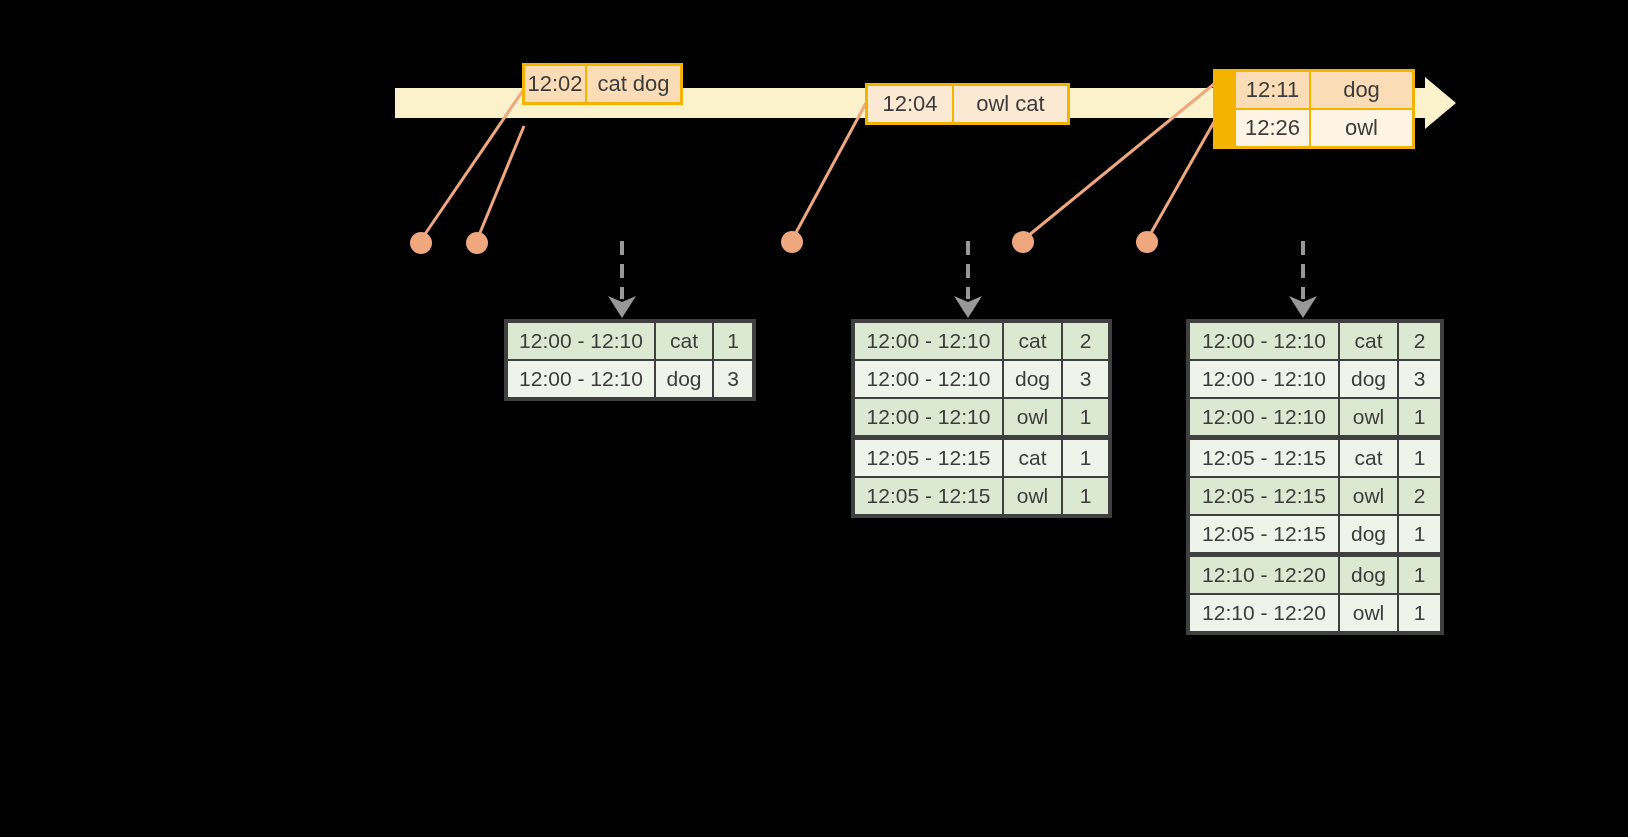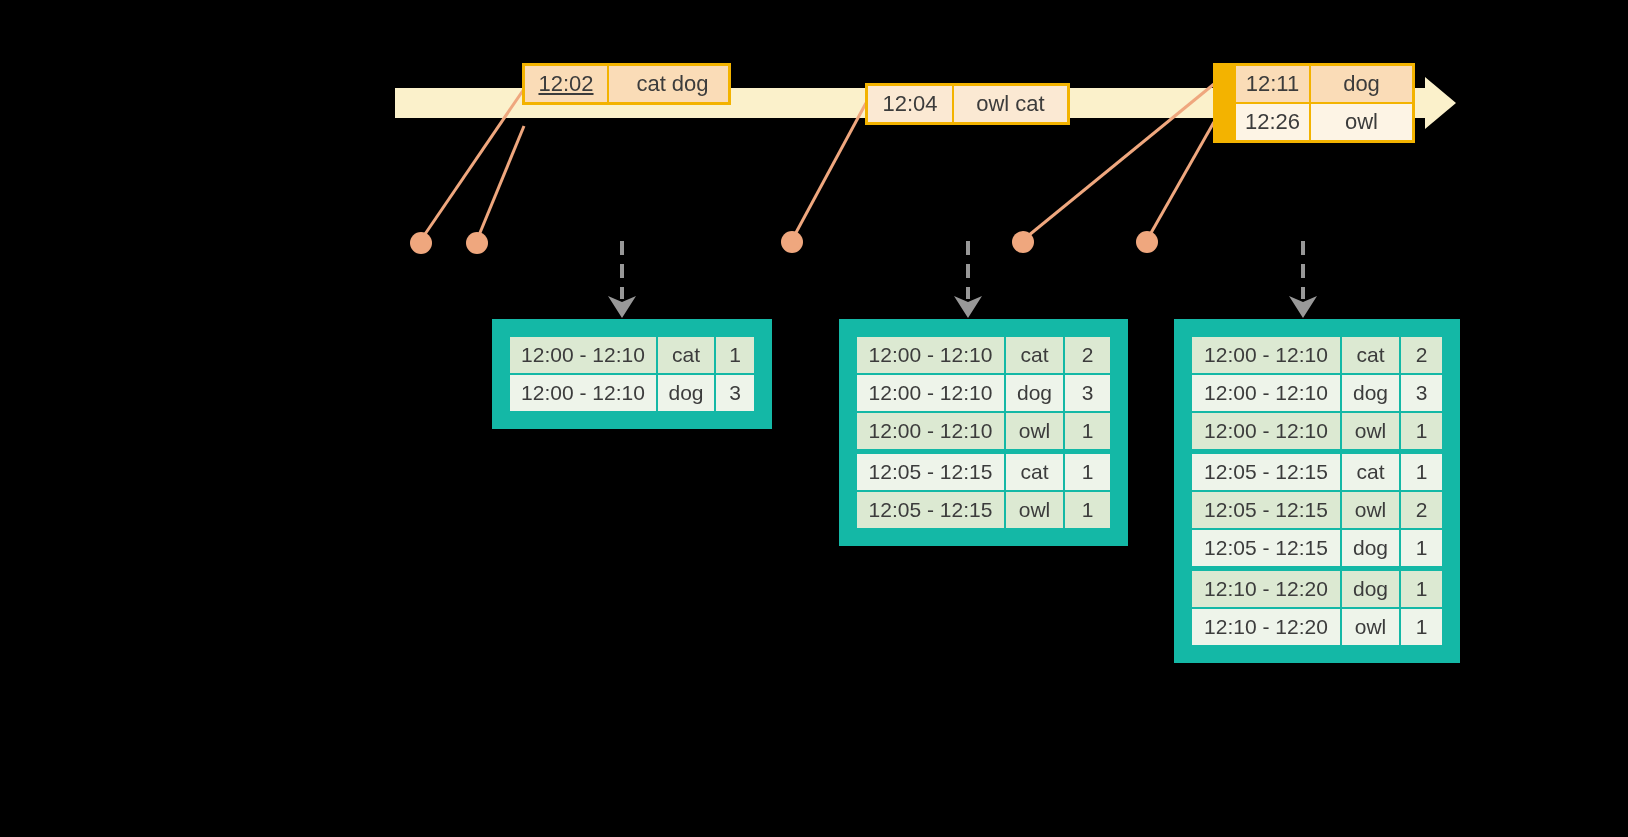--- a/index.html
+++ b/index.html
@@ -13,25 +13,25 @@
     border-top:26px solid transparent; border-bottom:26px solid transparent; border-left:31px solid #FBF1CB; }
   
   .overlay { position:absolute; left:0; top:0; z-index:2; }
   
   .etable { position:absolute; z-index:3; background:#F3B300; padding:3px; display:flex; flex-direction:column; gap:2px; box-sizing:border-box; }
   .erow { display:flex; gap:2px; }
   .ecell { height:36px; display:flex; align-items:center; justify-content:center; font-size:22px; }
   .erow.dark  .ecell { background:#FADCB7; }
   .erow.light .ecell { background:#FDF4E5; }
   .erow.mid   .ecell { background:#FBE9D3; }
-  .ea { left:522px; top:63px; }  .ea .etime{ width:82px;text-decoration:underline; } .ea .ewords{ width:111px;padding-left:8px; }
+  .ea { left:522px; top:63px; }  .ea .etime{ width:60px; } .ea .ewords{ width:93px; }
   .eb { left:865px; top:83px; }  .eb .etime{ width:84px; } .eb .ewords{ width:113px; }
-  .ec { left:1213px; top:63px;padding-left:23px; } .ec .etime{ width:73px; } .ec .ewords{ width:101px; }
+  .ec { left:1213px; top:69px;padding-left:23px; } .ec .etime{ width:73px; } .ec .ewords{ width:101px; }
   
-  .gtable { position:absolute; top:319px; z-index:3; background:#14b8a6; padding:18px; display:flex; flex-direction:column; gap:2px; box-sizing:border-box; }
+  .gtable { position:absolute; top:319px; z-index:3; background:#404040; padding:4px; display:flex; flex-direction:column; gap:2px; box-sizing:border-box;margin-left:12px; }
   .rrow { display:flex; gap:2px; }
   .rrow .cell { height:36px; display:flex; align-items:center; justify-content:center; background:#DCE9D2; font-size:21px; }
   .rrow.alt .cell { background:#EEF4EA; }
   .rrow.gsep { margin-top:3px; }
   .t1 { left:492px; }  .t1 .win{width:146px;} .t1 .word{width:56px;} .t1 .cnt{width:38px;}
   .t2 { left:839px; }  .t2 .win{width:147px;} .t2 .word{width:57px;} .t2 .cnt{width:45px;}
   .t3 { left:1174px; } .t3 .win{width:148px;} .t3 .word{width:57px;} .t3 .cnt{width:41px;}
 </style>
 </head>
 <body>

